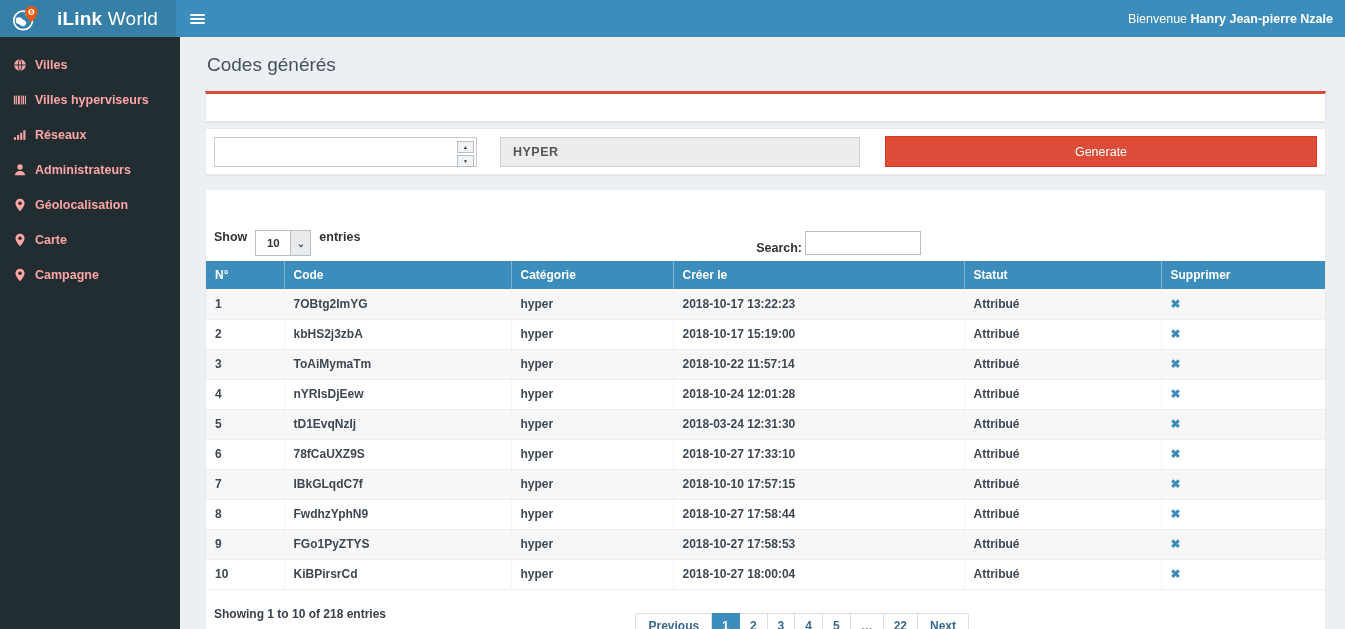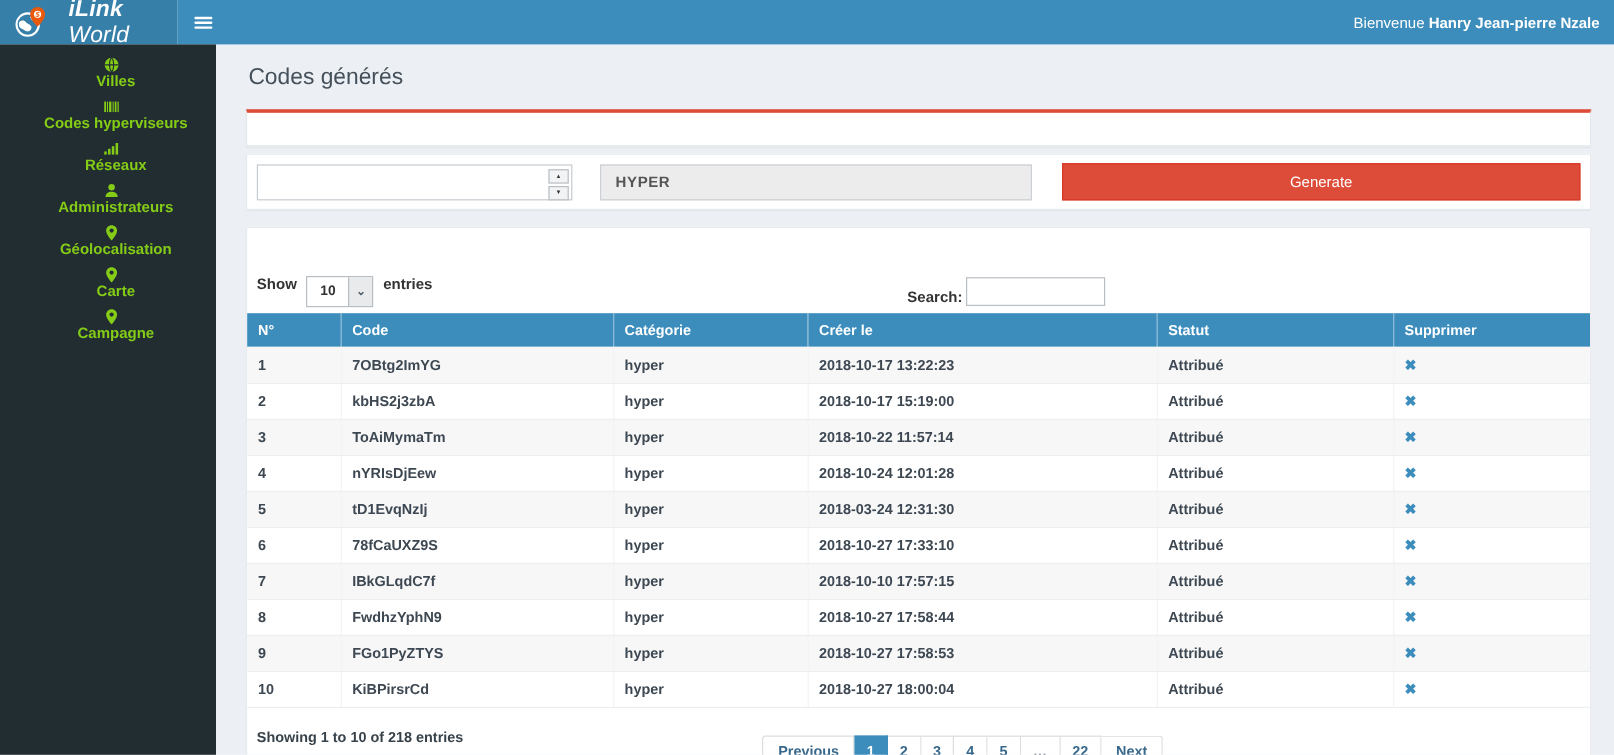--- a/index.html
+++ b/index.html
@@ -1,32 +1,32 @@
 <!DOCTYPE html>
 <html><head>
 <meta charset="utf-8">
 <style>
   * { margin:0; padding:0; box-sizing:border-box; }
   html,body { width:1345px; height:629px; overflow:hidden; }
   body { font-family:"Liberation Sans",sans-serif; background:#ecf0f5; font-size:13px; color:#333; }
 
   
   .topbar { position:absolute; top:0; left:0; right:0; height:37px; display:flex; }
-  .logo { width:148px; height:37px; background:#367fa9; display:flex; align-items:center; padding-left:10px; color:#fff;font-style:italic; }
+  .logo { width:176px; height:37px; background:#367fa9; display:flex; align-items:center; padding-left:10px; color:#fff; }
   .logo .brand { font-size:19px; margin-left:16px; letter-spacing:.2px; }
   .logo .brand b { font-weight:700; }
   .navbar { flex:1; background:#3c8dbc; display:flex; align-items:center; justify-content:space-between; padding:0 12px 0 14px;gap:32px; }
   .hamburger { width:15px; cursor:pointer; }
   .hamburger span { display:block; height:2px; background:#fff; margin:2px 0; border-radius:1px; }
   .welcome { color:#fff; font-size:12.5px; }
   .welcome b { font-weight:700; }
 
   
   .sidebar { position:absolute; top:37px; left:0; bottom:0; width:180px; background:#222d32; padding-top:10px; }
-  .side-item { display:flex; align-items:center; height:35px; padding:0 0 0 13px; color:#84cc16; cursor:pointer;flex-direction:column; }
+  .side-item { display:flex; align-items:center; height:35px; padding:0 0 0 13px; color:#fca5a5; cursor:pointer; }
   .side-item .icn { width:22px; display:flex; align-items:center; }
   .side-item .icn svg { width:14px; height:14px; fill:#cdd7dc; }
   .side-item .lbl { font-size:12.5px; font-weight:700; }
 
   
   .content { position:absolute; top:37px; left:180px; right:0; bottom:0; overflow:hidden; padding:16px 19px 0 25px; }
   .page-title { font-size:19px; font-weight:400; color:#45505a; margin:1px 0 15px 2px; }
 
   .box-top { background:#fff; border:1px solid #e4e8ec; border-top:3px solid #dd4b39; height:31px; margin-bottom:6px; box-shadow:0 1px 1px rgba(0,0,0,.05); }
 
@@ -111,21 +111,21 @@
             <g fill="currentColor">
               <rect x="1" y="3" width="1.7" height="10"></rect>
               <rect x="3.6" y="3" width="1" height="10"></rect>
               <rect x="5.6" y="3" width="2.2" height="10"></rect>
               <rect x="9" y="3" width="1" height="10"></rect>
               <rect x="11" y="3" width="1.6" height="10"></rect>
               <rect x="13.6" y="3" width="1.2" height="10"></rect>
             </g>
           </svg>
         </span>
-        <span class="lbl">Codes hyperviseurs</span>
+        <span class="lbl">Villes hyperviseurs</span>
       </div>
       <div class="side-item">
         <span class="icn">
           <svg viewBox="0 0 16 16">
             <g fill="currentColor">
               <rect x="1" y="10.5" width="2.4" height="3"></rect>
               <rect x="4.6" y="8" width="2.4" height="5.5"></rect>
               <rect x="8.2" y="5.5" width="2.4" height="8"></rect>
               <rect x="11.8" y="2.5" width="2.4" height="11"></rect>
             </g>

